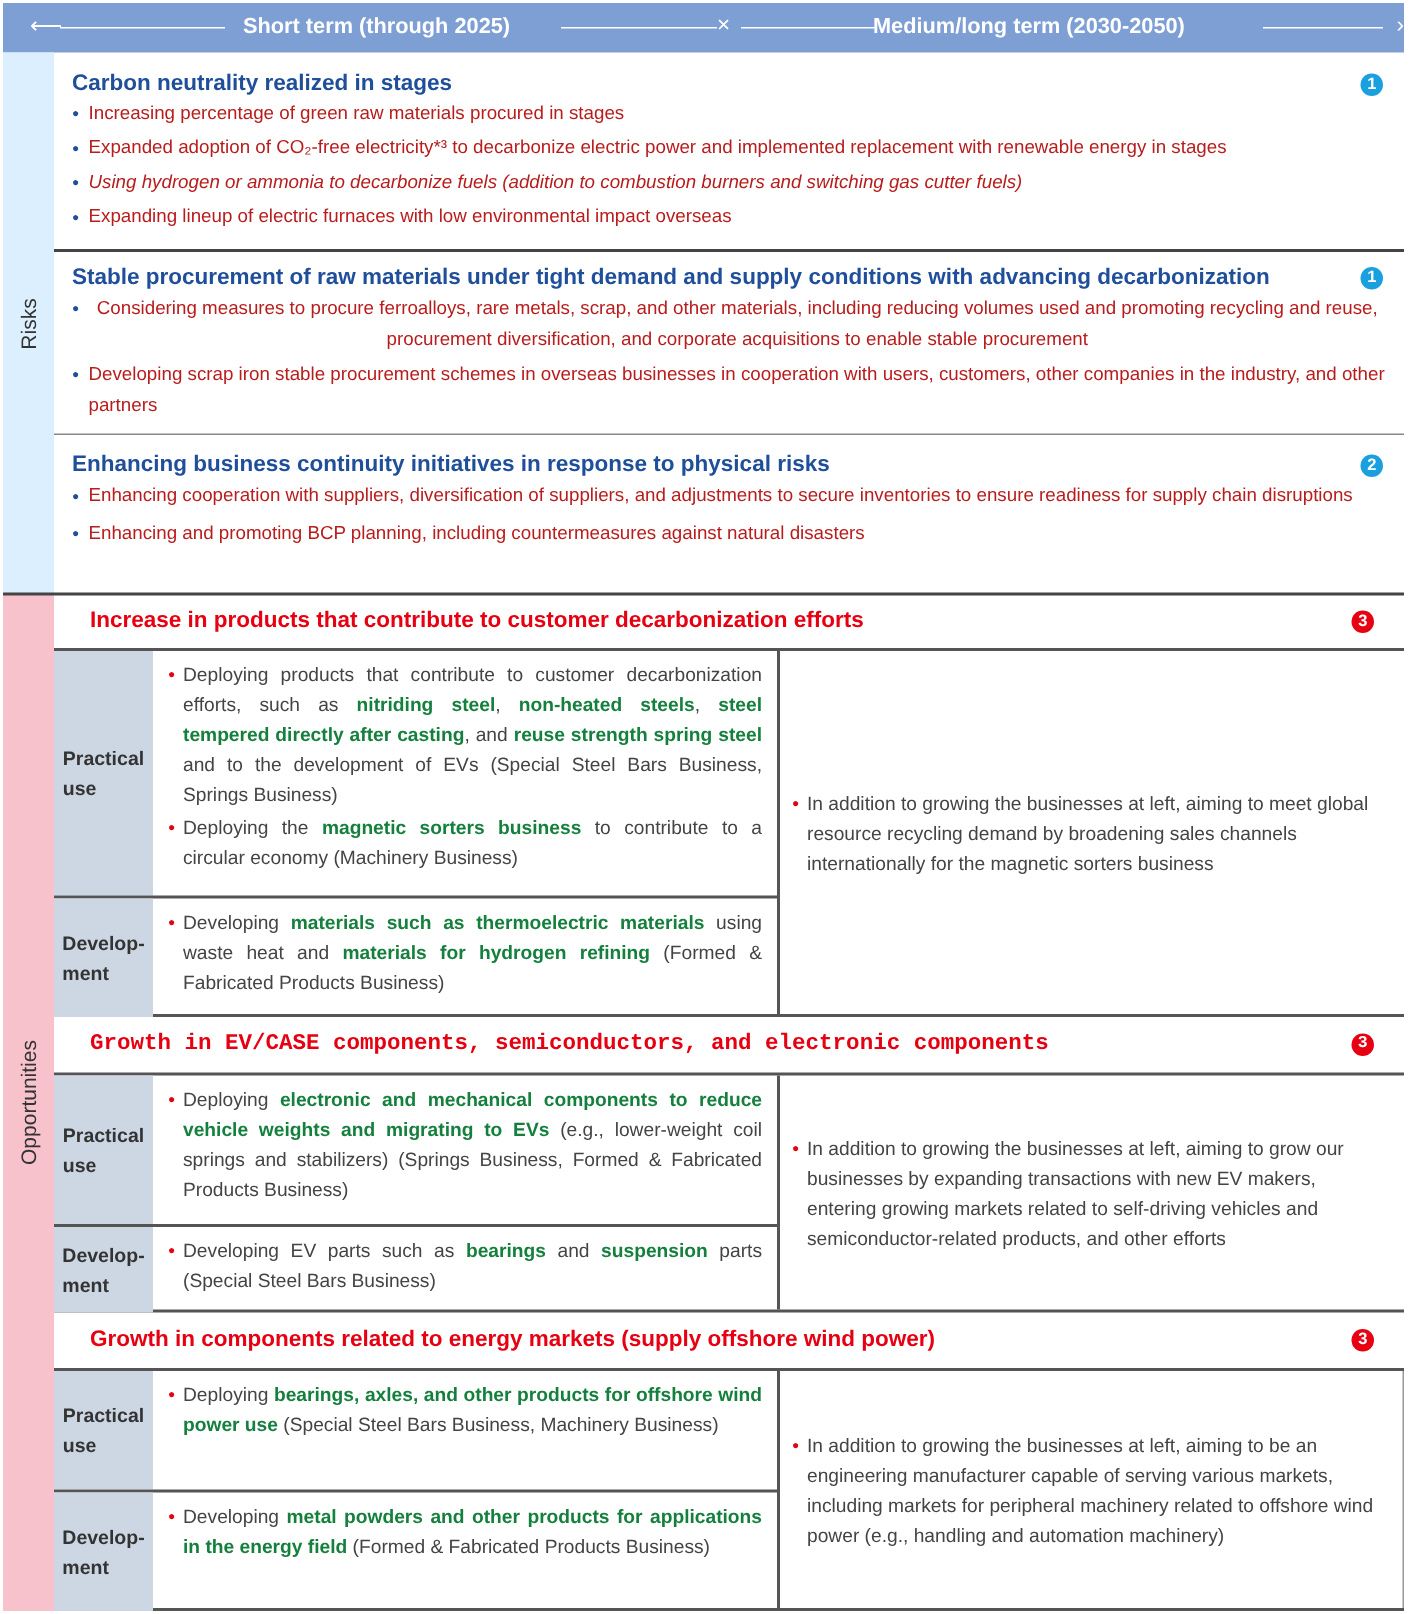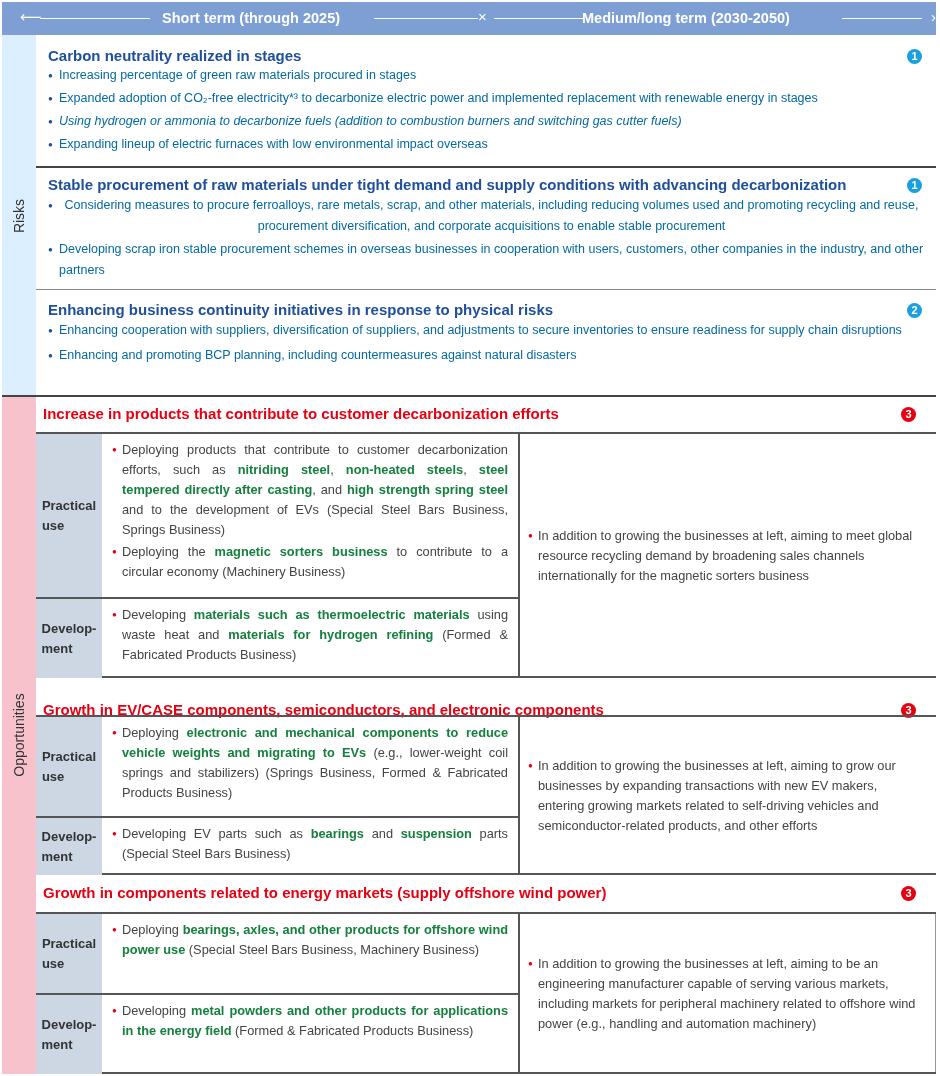--- a/index.html
+++ b/index.html
@@ -29,29 +29,29 @@
   .risk-block .title {
     font-weight: bold; font-size: 15px; color: #1f4f9a; height: 22px; line-height: 22px;
     position: relative;
   }
   .badge {
     position: absolute; right: 2px; top: 4px; width: 15px; height: 15px; border-radius: 50%;
     color: #fff; font-size: 11px; font-weight: bold; text-align: center; line-height: 15px;
   }
   .badge.blue { background: #1aa0de; }
   .badge.red { background: #e60012; }
-  .bullets { list-style: none; font-size: 12.5px; line-height: 19px; color: #0369a1; }
+  .bullets { list-style: none; font-size: 12.5px; line-height: 19px; color: #b91c1c; }
   .bullets li { position: relative; padding-left: 11px; margin-bottom: 4px; }
   .bullets li::before { content: "\25CF"; position: absolute; left: 0; top: 0; font-size: 8px; color: #1f4f9a; }
   .sep { position: absolute; left: 36px; width: 900px; height: 2px; background: #444; }
   .sep.thin { height: 1px; background: #888; }
 
   .opp-title {
     position: absolute; left: 36px; width: 900px; height: 32px;
-    font-weight: bold; font-size: 15px; color: #e60012; padding-left: 7px; line-height: 36px;
+    font-weight: bold; font-size: 15px; color: #e60012; padding-left: 24px; line-height: 36px;
   }
   .opp-title .badge { top: 11px; right: 20px; }
 
   .grid { position: absolute; left: 36px; width: 900px; border-top: 2px solid #555; border-bottom: 2px solid #555; }
   .grid .row { position: absolute; left: 0; width: 482px; display: flex; }
   .grid .row .rlabel {
     width: 66px; background: #cdd6e3; font-size: 13px; color: #333; font-weight: bold;
     display: flex; align-items: center; justify-content: center; text-align: left; line-height: 20px;
   }
   .grid .row .rbody { flex: 1; padding: 6px 10px 6px 10px; font-size: 12.8px; line-height: 20px; text-align: justify; color: #444; }
@@ -127,38 +127,38 @@
 <div class="sep" style="top:395px;left:2px;width:934px;"></div>
 
 <div class="opp-title" style="top:396px;">
   <span>Increase in products that contribute to customer decarbonization efforts</span>
   <span class="badge red">3</span>
 </div>
 <div class="grid" style="top:432px;height:246px;">
   <div class="row" style="top:0;height:163px;">
     <div class="rlabel">Practical<br>use</div>
     <div class="rbody">
-        <p><span>Deploying products that contribute to customer decarbonization efforts, such as </span><b>nitriding steel</b><span>, </span><b>non-heated steels</b><span>, </span><b>steel tempered directly after casting</b><span>, and </span><b>high strength spring steel</b><span> and to the development of EVs (Special Steel Bars Business, Springs Business)</span></p>
+        <p><span>Deploying products that contribute to customer decarbonization efforts, such as </span><b>nitriding steel</b><span>, </span><b>non-heated steels</b><span>, </span><b>steel tempered directly after casting</b><span>, and </span><b>reuse strength spring steel</b><span> and to the development of EVs (Special Steel Bars Business, Springs Business)</span></p>
         <p><span>Deploying the </span><b>magnetic sorters business</b><span> to contribute to a circular economy (Machinery Business)</span></p>
       </div>
   </div>
   <div class="rowsep full" style="top:163px;"></div>
   <div class="row" style="top:165px;height:79px;">
     <div class="rlabel">Develop-<br>ment</div>
     <div class="rbody">
         <p><span>Developing </span><b>materials such as thermoelectric materials</b><span> using waste heat and </span><b>materials for hydrogen refining</b><span> (Formed &amp; Fabricated Products Business)</span></p>
       </div>
   </div>
   <div class="vline"></div>
   <div class="right" style="top:0;height:244px;">
     <p><span class="dot">●</span><span>In addition to growing the businesses at left, aiming to meet global resource recycling demand by broadening sales channels internationally for the magnetic sorters business</span></p>
   </div>
 </div>
 
-<div class="opp-title" style="top:692px;">
+<div class="opp-title" style="top:678px;font-family:Liberation Mono, monospace;">
   <span>Growth in EV/CASE components, semiconductors, and electronic components</span>
   <span class="badge red">3</span>
 </div>
 <div class="grid" style="top:715px;height:160px;">
   <div class="row" style="top:0;height:99px;">
     <div class="rlabel">Practical<br>use</div>
     <div class="rbody">
         <p><span>Deploying </span><b>electronic and mechanical components to reduce vehicle weights and migrating to EVs</b><span> (e.g., lower-weight coil springs and stabilizers) (Springs Business, Formed &amp; Fabricated Products Business)</span></p>
       </div>
   </div>

